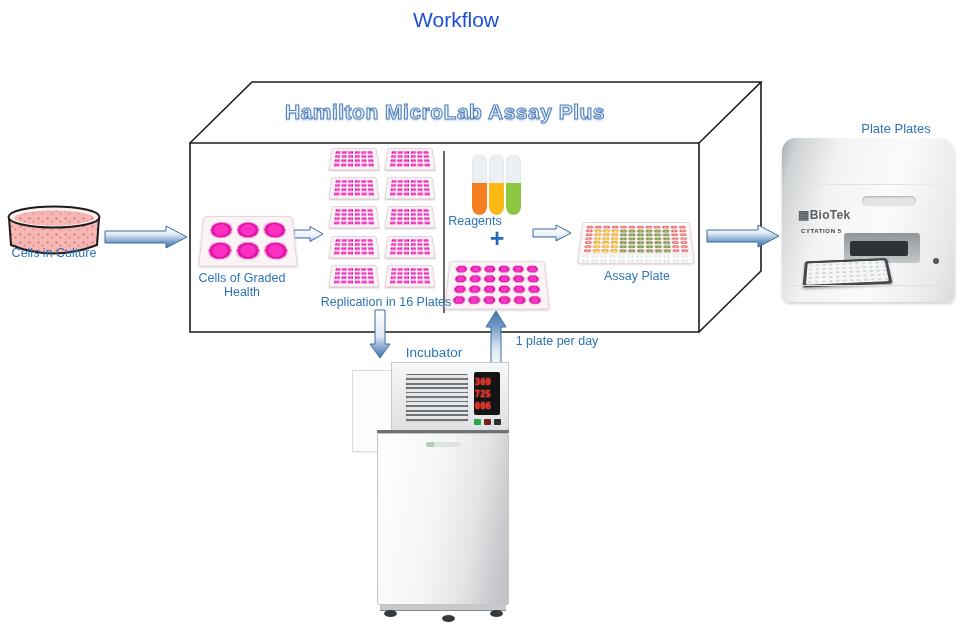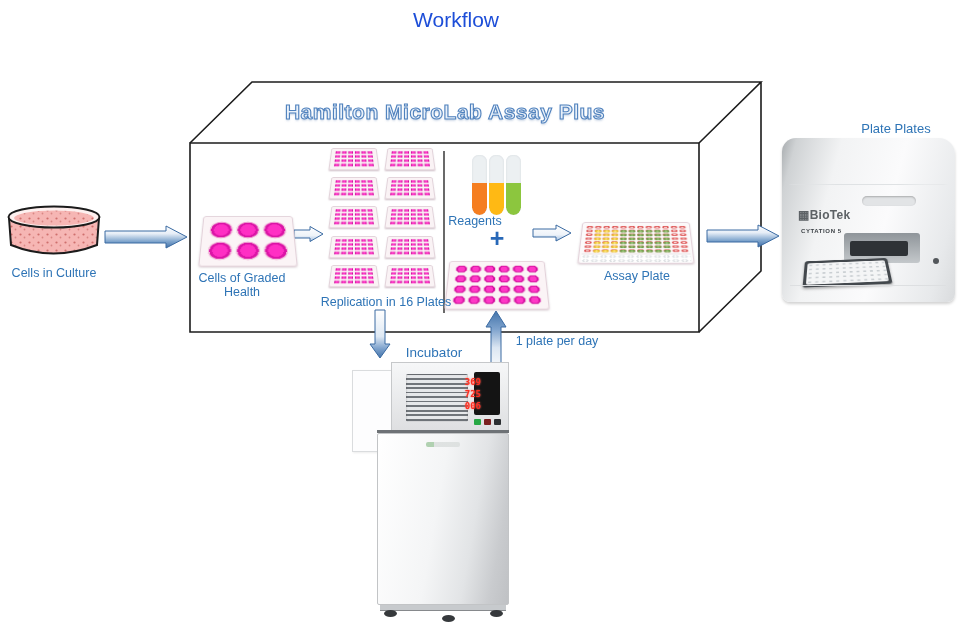--- a/index.html
+++ b/index.html
@@ -6,21 +6,21 @@
   #canvas{position:relative;width:960px;height:628px;background:#ffffff;overflow:hidden;
           font-family:"Liberation Sans",sans-serif;}
   #base-svg{position:absolute;left:0;top:0;z-index:1;}
   .abs{position:absolute;z-index:2;}
   
   .lbl{position:absolute;z-index:3;color:#2E74B6;font-size:12.5px;line-height:14px;text-align:center;}
   #page-title{left:376px;top:8px;width:160px;font-size:21px;line-height:24px;color:#1d4ed8;text-align:center;}
   #hamilton-title{left:255px;top:99px;width:380px;font-size:21px;line-height:25px;font-weight:bold;
       letter-spacing:.5px;color:#e9f1fa;-webkit-text-stroke:1.1px #4f81bd;
       text-shadow:0 2px 2px rgba(120,150,190,.35);}
-  #lbl-cells-culture{left:0px;top:266px;width:108px;}
+  #lbl-cells-culture{left:0px;top:246px;width:108px;}
   #lbl-graded{left:186px;top:271px;width:112px;}
   #lbl-replication{left:310px;top:295px;width:152px;}
   #lbl-reagents{left:435px;top:214px;width:80px;}
   #lbl-plus{left:483px;top:225px;width:28px;font-size:25px;line-height:26px;font-weight:bold;color:#2868b8;}
   #lbl-assay{left:585px;top:269px;width:104px;}
   #lbl-reader{left:836px;top:122px;width:120px;font-size:13px;}
   #lbl-incubator{left:389px;top:346px;width:90px;font-size:13.5px;}
   #lbl-note{left:502px;top:334px;width:110px;text-align:center;}
   
   .plate{position:absolute;z-index:2;background:#fbf4f6;border:1px solid #e3d2da;border-radius:3px;
@@ -81,21 +81,21 @@
   
   #incu-door{left:352px;top:370px;width:40px;height:80px;background:#fdfdfe;border:1px solid #dadcde;
      box-shadow:1px 1px 2px rgba(0,0,0,.08);z-index:2;}
   #incu-top{left:391px;top:362px;width:118px;height:70px;background:linear-gradient(180deg,#f6f7f8,#dedfe1);
      border:1px solid #c6c8ca;z-index:2;box-sizing:border-box;}
   #incu-top .grille{position:absolute;left:14px;top:11px;width:62px;height:48px;border-radius:2px;
      background-color:#e6e8ea;
      background-image:repeating-linear-gradient(180deg,#70757a 0 1.5px,rgba(0,0,0,0) 1.5px 4.5px);
      box-shadow:inset 0 0 2px rgba(0,0,0,.3);}
   #incu-display{position:absolute;left:82px;top:9px;width:26px;height:43px;background:#141414;border-radius:2px;
-     display:flex;flex-direction:column;justify-content:center;align-items:flex-end;padding-right:19px;box-sizing:border-box;}
+     display:flex;flex-direction:column;justify-content:center;align-items:flex-end;padding-right:9px;box-sizing:border-box;}
   #incu-display span{font-family:"DejaVu Sans Mono",monospace;font-size:9px;font-weight:bold;line-height:12px;
      color:#ff2d1f;text-shadow:0 0 2px #ff6a5e;}
   #incu-btns{position:absolute;left:82px;top:56px;display:flex;gap:3px;}
   #incu-btns i{display:block;width:7px;height:6px;border-radius:1px;}
   #incu-btns .g{background:#27a844;} #incu-btns .r{background:#7a1f1f;} #incu-btns .k{background:#2b2e31;}
   #incu-gap{left:377px;top:430px;width:132px;height:3px;background:#6e7276;z-index:2;}
   #incu-body{left:377px;top:433px;width:132px;height:172px;z-index:2;border:1px solid #c2c4c6;border-radius:2px;
      background:linear-gradient(100deg,#ffffff 0%,#f4f5f6 45%,#e2e4e6 70%,#c9cbce 88%,#bfc1c4 100%);box-sizing:border-box;}
   #incu-body .logo{position:absolute;left:50%;top:8px;transform:translateX(-50%);width:34px;height:5px;
      border-radius:2px;background:linear-gradient(90deg,#9fc79f 0 8px,#d9dddc 8px 100%);opacity:.8;}

